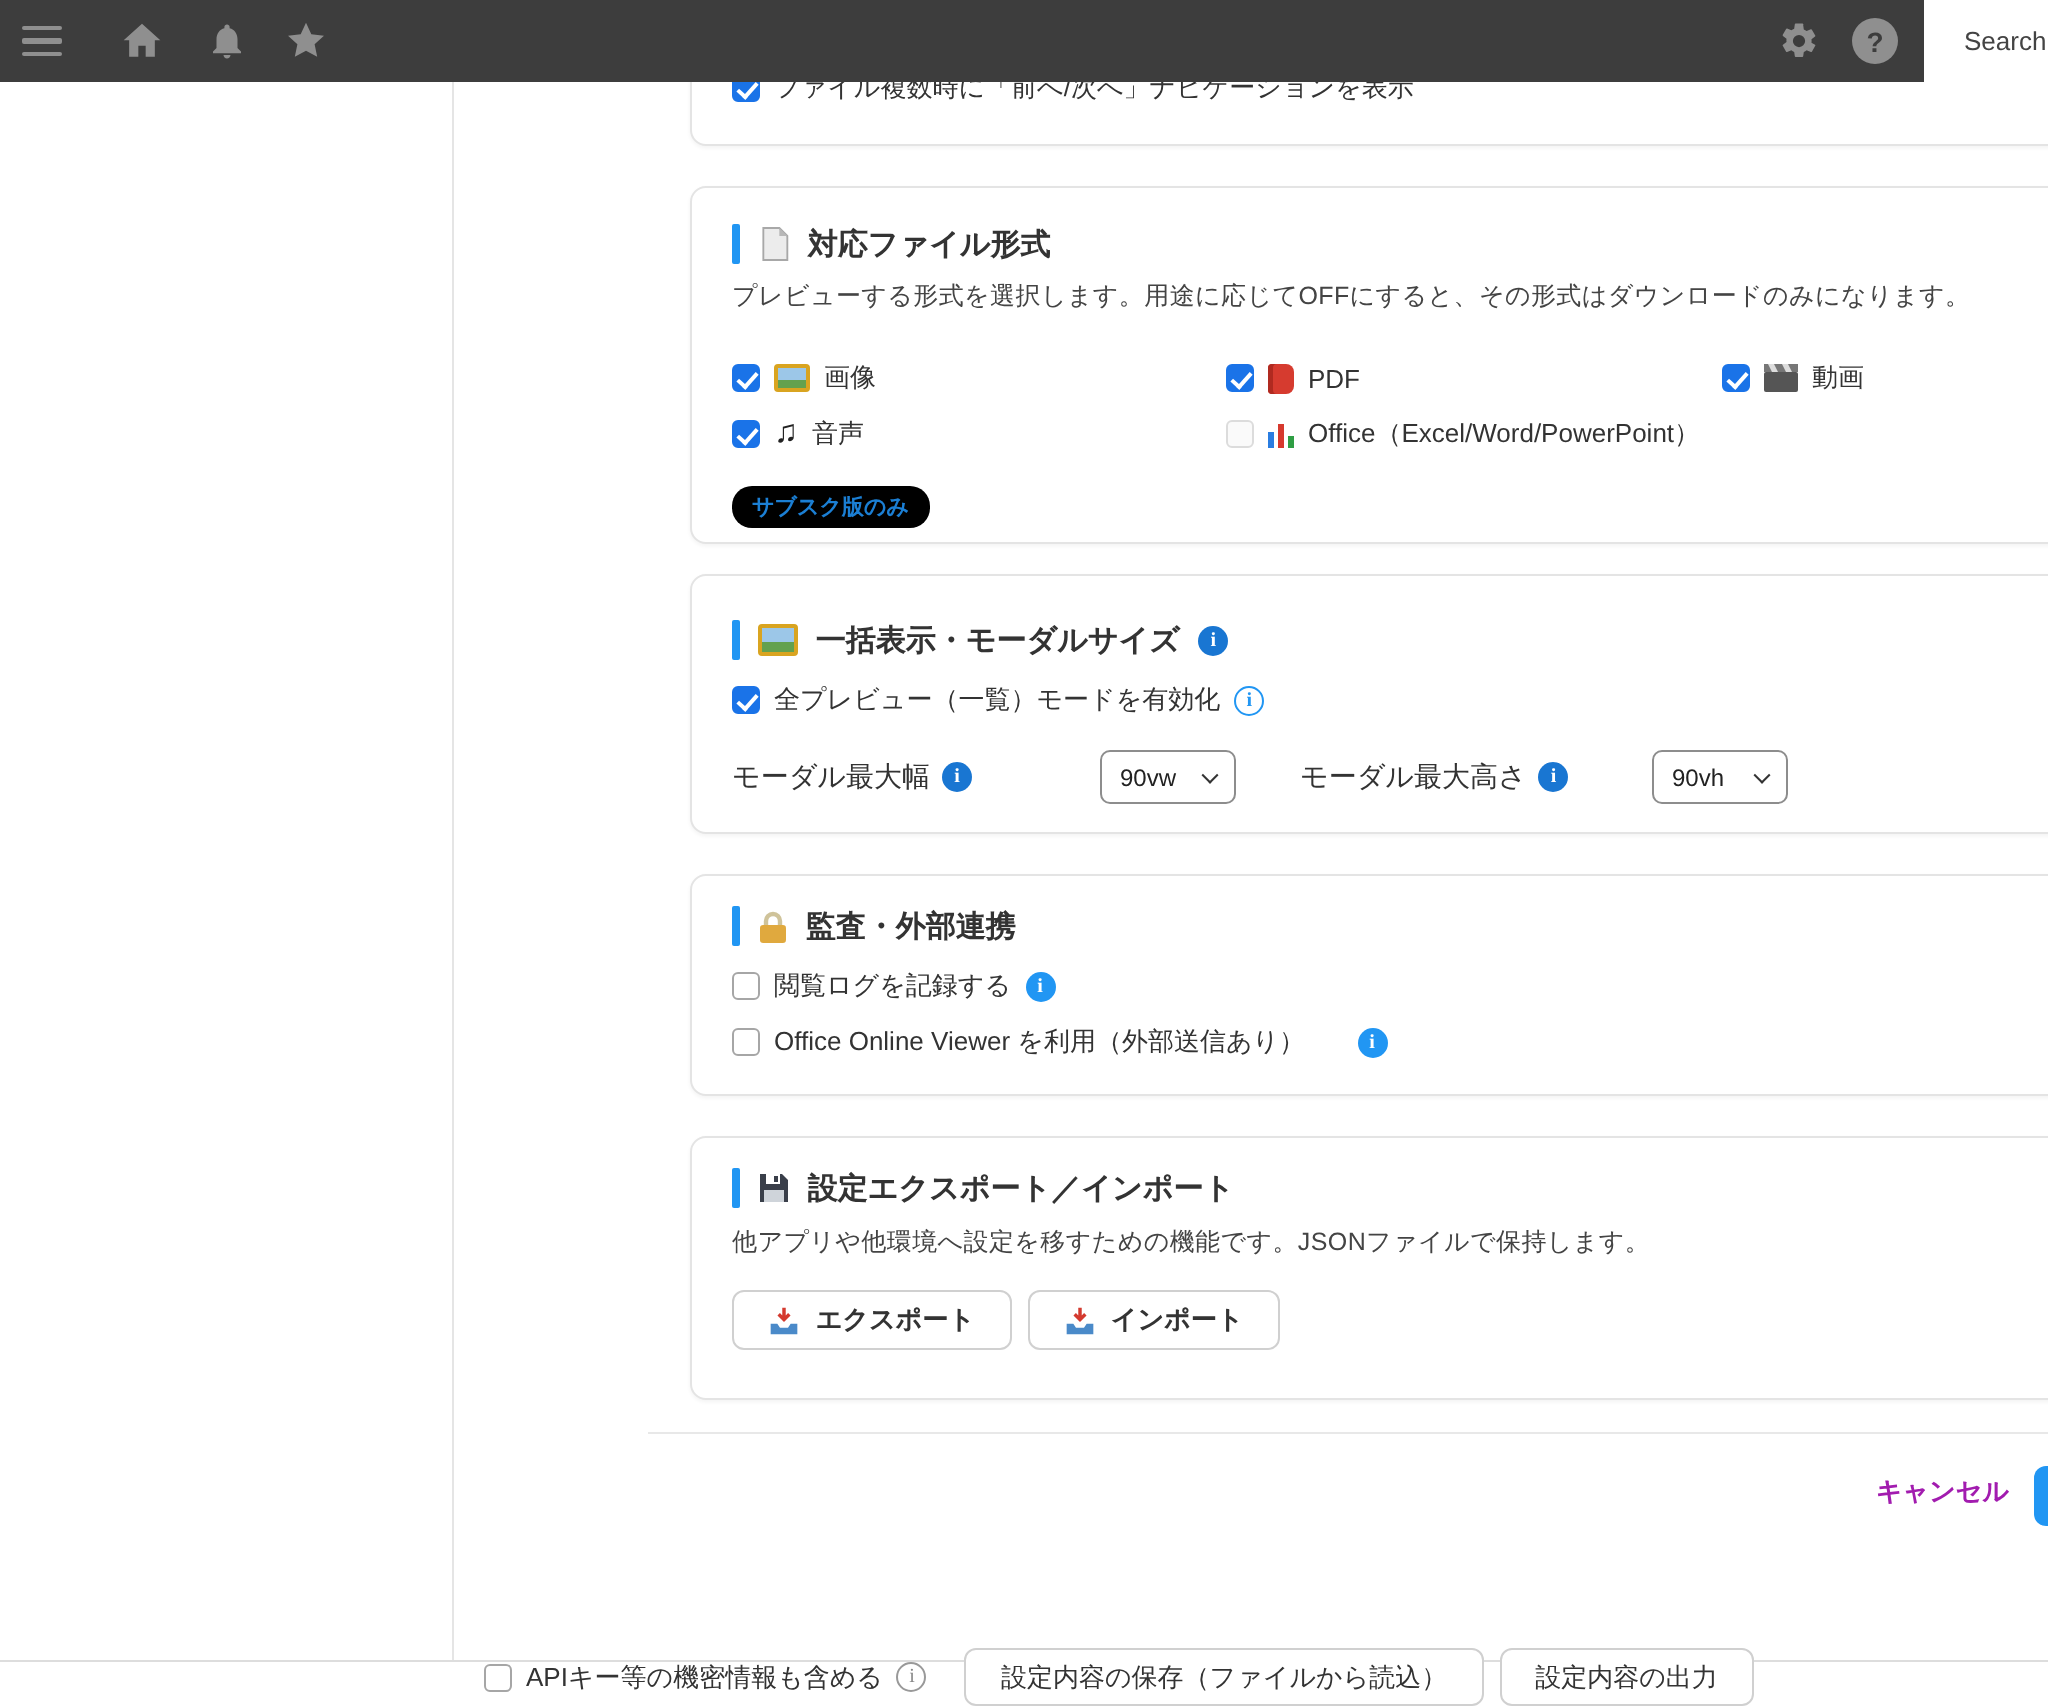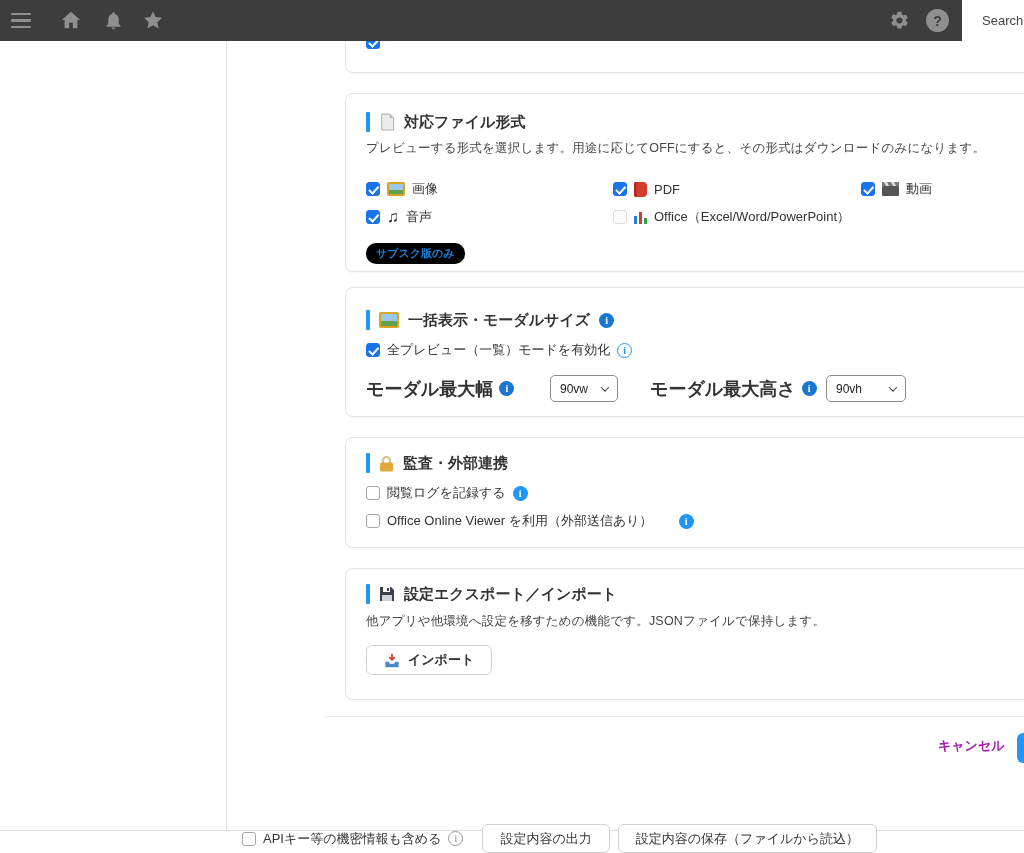--- a/index.html
+++ b/index.html
@@ -50,25 +50,25 @@
 .badgenote{font-size:12px;color:#8a8a8a}
 
 .info{width:15px;height:15px;border-radius:50%;background:#1976d2;color:#fff;font-size:10px;font-weight:bold;
   display:inline-flex;align-items:center;justify-content:center;flex:none;cursor:pointer;font-family:"Liberation Serif",serif}
 .info::after{content:"i"}
 .info.outline{background:#fff;color:#2196f3;border:1.5px solid #2196f3}
 .info.lite{background:#2196f3}
 .info.gray{background:#fff;color:#888;border:1px solid #999;font-weight:normal}
 
 .modalrow{display:flex;align-items:center;margin-top:16px;height:27px}
-.mlabel{display:flex;align-items:center;gap:6px;font-size:18px;font-weight:bold}
+.mlabel{display:flex;align-items:center;gap:6px;font-size:14px;font-weight:normal}
 .mlabel.w1{width:184px}.mlabel.w2{width:176px;margin-left:32px}
 .sel{display:inline-flex;align-items:center;justify-content:space-between;height:27px;border:1px solid #8d8d8d;
   border-radius:5px;padding:0 9px;font-size:12px;color:#222;background:#fff;cursor:pointer}
-.sel.s1{width:68px}.sel.s2{width:80px}
+.sel.s1{width:68px}.sel.s2{width:68px}
 .chev{width:6px;height:6px;border-right:1.6px solid #333;border-bottom:1.6px solid #333;
   transform:rotate(45deg) translate(-1px,-1px);flex:none}
 
 .auditrow1{margin-top:11px}.auditrow2{margin-top:10px}
 .gap12{width:12px;flex:none}
 
 .btnrow{display:flex;gap:8px;margin-top:15px}
 .btn{display:inline-flex;align-items:center;justify-content:center;gap:8px;background:#fff;border:1px solid #d0d0d0;
   border-radius:6px;font-size:13px;color:#333;height:30px;padding:0 17px;cursor:pointer;
   font-family:"Liberation Sans","DejaVu Sans",sans-serif}
@@ -124,20 +124,21 @@
   </div>
 </div>
 
 <div class="vline"></div>
 <div class="bottomline"></div>
 <div class="hdivider"></div>
 
 <div class="card card1">
   <div class="cbrow">
     <span class="cb checked"></span>
+    <span>ファイル複数時に「前へ/次へ」ナビゲーションを表示</span>
   </div>
 </div>
 
 <div class="card card2">
   <div class="sechead">
     <span class="bluebar"></span>
     <span class="iico">
       <svg width="16" height="18" viewBox="0 0 24 26">
           <path d="M4 1h12l6 6v18H4z" fill="#ececec" stroke="#a8a8a8" stroke-width="1.4"></path>
           <path d="M16 1v6h6z" fill="#b8b8b8"></path>
@@ -267,33 +268,42 @@
   </div>
   <div class="desc" style="margin-top:9px">他アプリや他環境へ設定を移すための機能です。JSONファイルで保持します。</div>
   <div class="btnrow">
     <button class="btn bold">
       <span class="iico">
         <svg width="16" height="15" viewBox="0 0 24 22">
             <path d="M12 1v8M8 6l4 4 4-4" stroke="#d43a2f" stroke-width="2.6" fill="none"></path>
             <path d="M2 13h5l2 3h6l2-3h5v8H2z" fill="#4a8ac9"></path>
           </svg>
       </span>
+      <span>エクスポート</span>
+    </button>
+    <button class="btn bold">
+      <span class="iico">
+        <svg width="16" height="15" viewBox="0 0 24 22">
+            <path d="M12 1v8M8 6l4 4 4-4" stroke="#d43a2f" stroke-width="2.6" fill="none"></path>
+            <path d="M2 13h5l2 3h6l2-3h5v8H2z" fill="#4a8ac9"></path>
+          </svg>
+      </span>
       <span>インポート</span>
     </button>
   </div>
 </div>
 
 <div class="cancel">キャンセル</div>
 <button class="savebtn"></button>
 
 <div class="footrow">
   <div class="cbrow">
     <span class="cb"></span>
     <span>APIキー等の機密情報も含める</span>
     <span class="info gray"></span>
   </div>
   <button class="btn footbtn">
+    <span>設定内容の保存（ファイルから読込）</span>
+  </button>
+  <button class="btn footbtn">
     <span>設定内容の出力</span>
   </button>
-  <button class="btn footbtn">
-    <span>設定内容の保存（ファイルから読込）</span>
-  </button>
 </div>
 
 </body></html>

